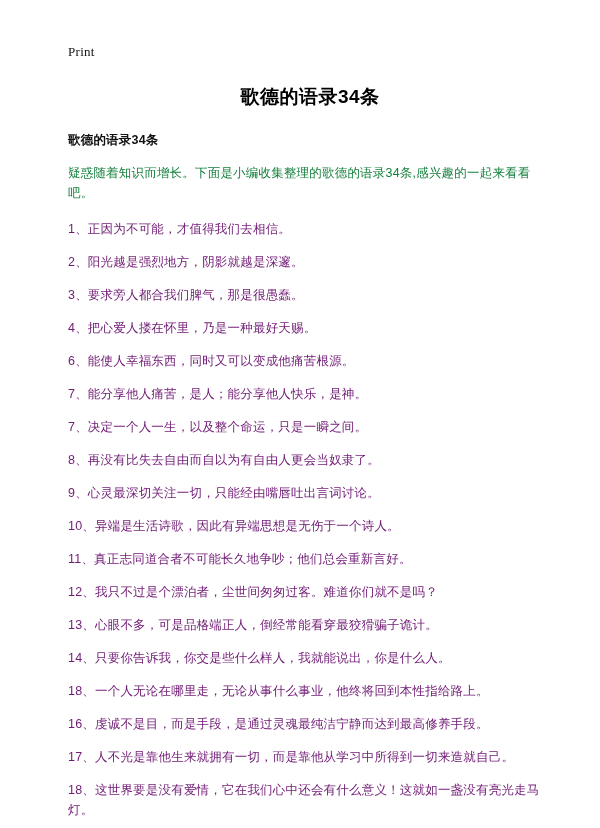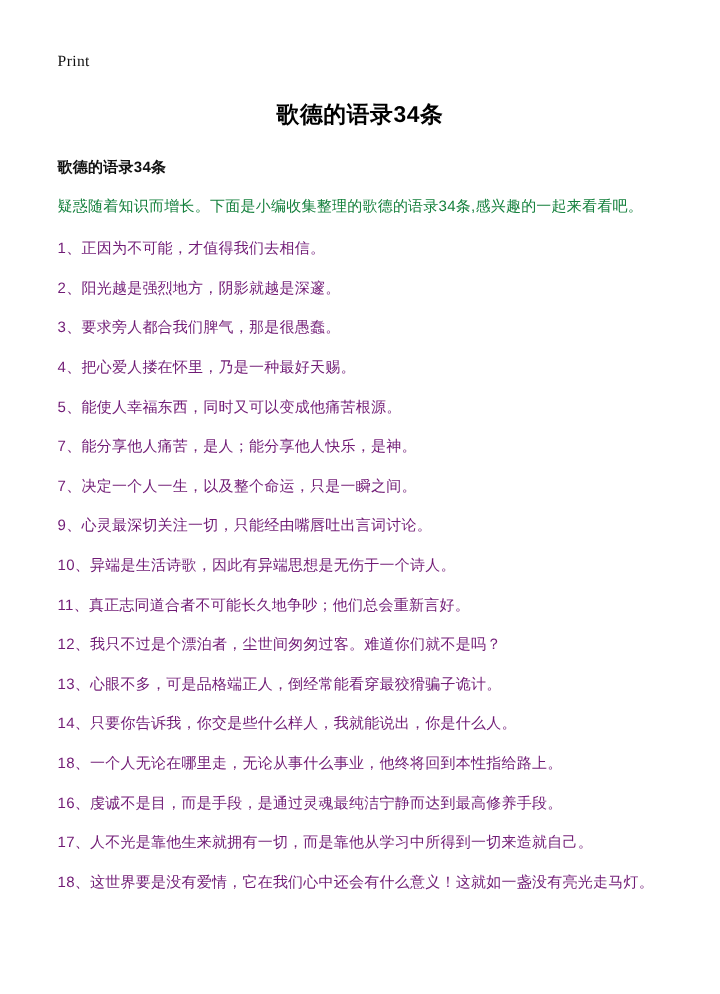--- a/index.html
+++ b/index.html
@@ -12,21 +12,21 @@
     background: #ffffff;
     font-family: "Liberation Sans", sans-serif;
     color: #1a1a1a;
     overflow: hidden;
   }
   .page {
     position: relative;
     width: 600px;
     height: 828px;
     box-sizing: border-box;
-    padding: 42px 46px 20px 46px;
+    padding: 42px 46px 20px 66px;
   }
   .print-link {
     font-family: "Liberation Serif", serif;
     font-size: 13px;
     color: #111111;
     letter-spacing: 0.3px;
     margin: 0 0 18px 2px;
     display: inline-block;
     text-decoration: none;
   }
@@ -76,23 +76,24 @@
 
   <div class="subtitle">歌德的语录34条</div>
 
   <p class="intro">疑惑随着知识而增长。下面是小编收集整理的歌德的语录34条,感兴趣的一起来看看吧。</p>
 
   <ul class="quote-list">
     <li class="quote-item">1、正因为不可能，才值得我们去相信。</li>
     <li class="quote-item">2、阳光越是强烈地方，阴影就越是深邃。</li>
     <li class="quote-item">3、要求旁人都合我们脾气，那是很愚蠢。</li>
     <li class="quote-item">4、把心爱人搂在怀里，乃是一种最好天赐。</li>
-    <li class="quote-item">5、能使人幸福东西，同时又可以变成他痛苦根源。</li>
+    <li class="quote-item">6、能使人幸福东西，同时又可以变成他痛苦根源。</li>
     <li class="quote-item">7、能分享他人痛苦，是人；能分享他人快乐，是神。</li>
     <li class="quote-item">7、决定一个人一生，以及整个命运，只是一瞬之间。</li>
+    <li class="quote-item">8、再没有比失去自由而自以为有自由人更会当奴隶了。</li>
     <li class="quote-item">9、心灵最深切关注一切，只能经由嘴唇吐出言词讨论。</li>
     <li class="quote-item">10、异端是生活诗歌，因此有异端思想是无伤于一个诗人。</li>
     <li class="quote-item">11、真正志同道合者不可能长久地争吵；他们总会重新言好。</li>
     <li class="quote-item">12、我只不过是个漂泊者，尘世间匆匆过客。难道你们就不是吗？</li>
     <li class="quote-item">13、心眼不多，可是品格端正人，倒经常能看穿最狡猾骗子诡计。</li>
     <li class="quote-item">14、只要你告诉我，你交是些什么样人，我就能说出，你是什么人。</li>
     <li class="quote-item">18、一个人无论在哪里走，无论从事什么事业，他终将回到本性指给路上。</li>
     <li class="quote-item">16、虔诚不是目，而是手段，是通过灵魂最纯洁宁静而达到最高修养手段。</li>
     <li class="quote-item">17、人不光是靠他生来就拥有一切，而是靠他从学习中所得到一切来造就自己。</li>
     <li class="quote-item">18、这世界要是没有爱情，它在我们心中还会有什么意义！这就如一盏没有亮光走马灯。</li>

